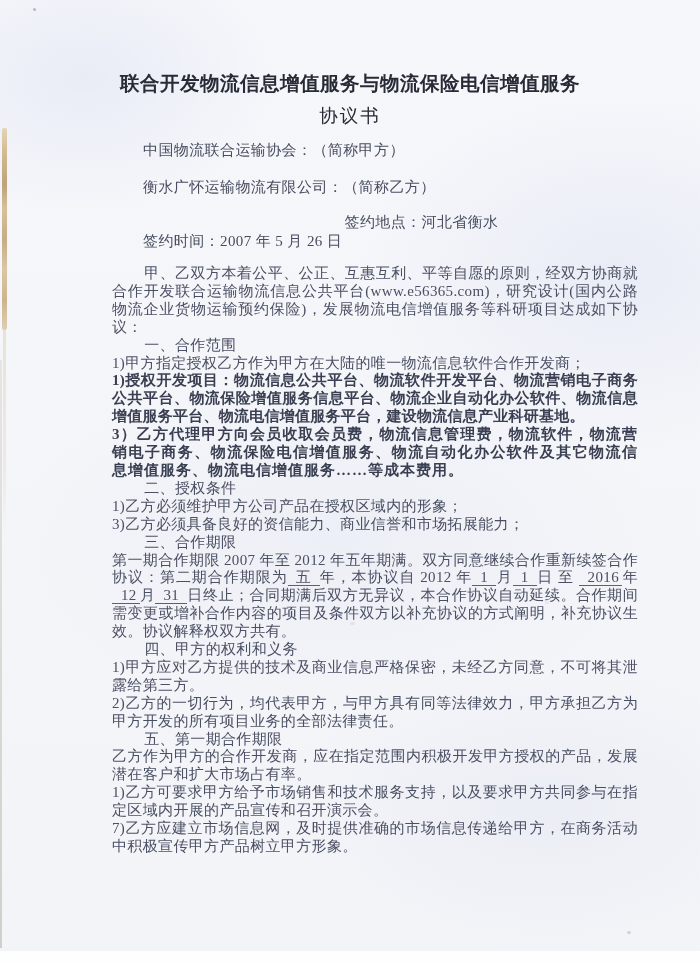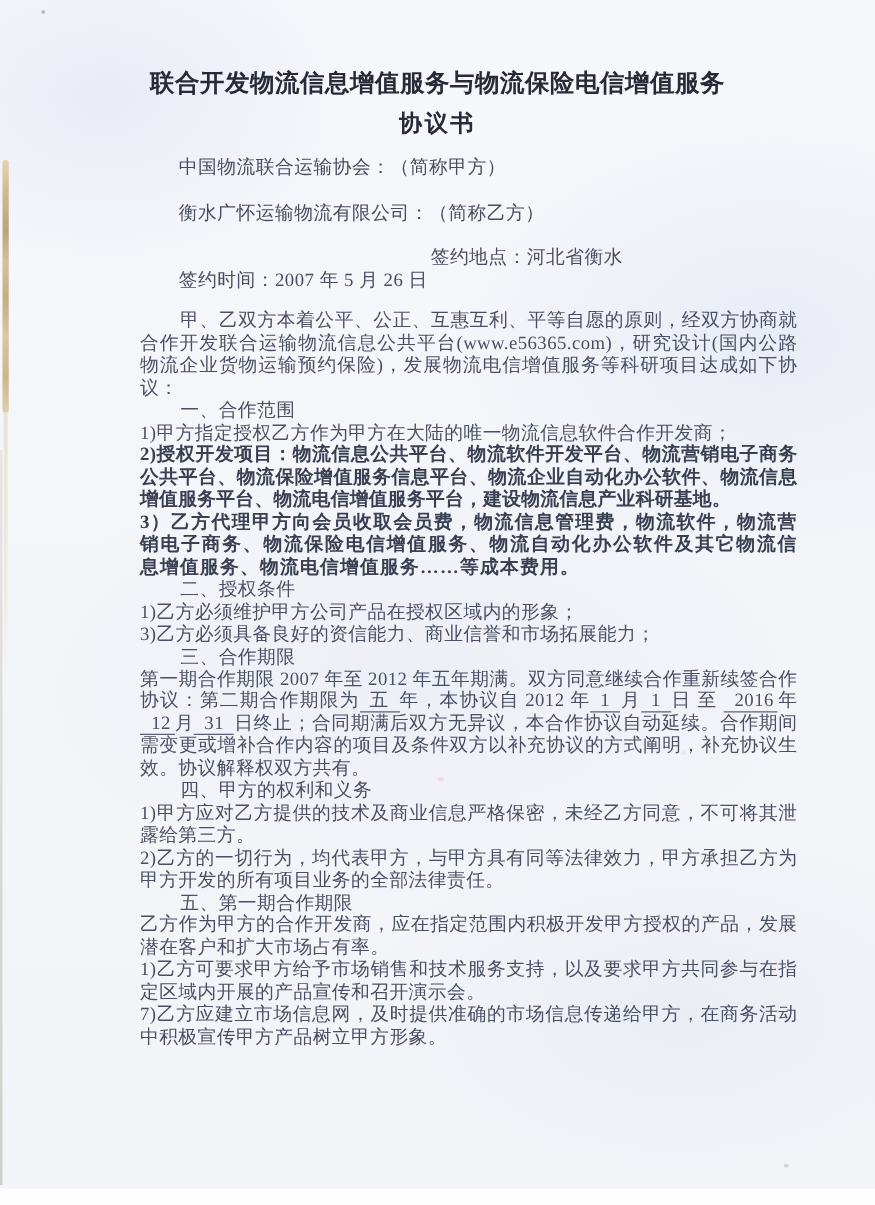--- a/index.html
+++ b/index.html
@@ -35,27 +35,27 @@
   }
   .bottom-strip{
     position:absolute;left:0;right:0;bottom:0;height:13px;background:#fefefe;
   }
   .speck{position:absolute;border-radius:50%;}
   .speck-1{left:33px;top:8px;width:3px;height:3px;background:#9aa0ac;opacity:.7;}
   .speck-2{left:627px;top:931px;width:4px;height:3px;background:#b9bcc6;opacity:.6;}
   .speck-3{left:350px;top:622px;width:5px;height:3px;background:#e8c9cc;opacity:.5;}
   .speck-4{left:545px;top:601px;width:4px;height:3px;background:#eccfd2;opacity:.45;}
 
-  .content{position:absolute;inset:0;padding-top:56px;color:#4a5063;}
+  .content{position:absolute;inset:0;padding-top:72px;color:#4a5063;}
   .title1{
     margin:0 34px;text-align:center;font-weight:bold;
     font-size:19.5px;line-height:23px;letter-spacing:.5px;color:#272b36;
   }
   .title2{
-    margin:10px 34px 0;text-align:center;font-weight:bold;
+    margin:10px 34px 0;text-align:center;font-weight:normal;
     font-size:18.5px;line-height:23px;letter-spacing:2px;color:#272b36;
   }
   .meta{margin:13px 0 0 143px;font-size:15px;line-height:19px;letter-spacing:.4px;color:#474d5f;}
   .meta p{margin:0;}
   .meta .gap-b{margin-top:18px;}
   .meta .gap-p{margin-top:16px;text-align:center;}
 
   .bodytext{
     margin:14px 62px 14px 112px;
     font-size:15px;line-height:17.9px;letter-spacing:.35px;
@@ -90,21 +90,21 @@
       <p class="gap-b">衡水广怀运输物流有限公司：（简称乙方）</p>
       <p class="gap-p">签约地点：河北省衡水</p>
       <p>签约时间：2007 年 5 月 26 日</p>
     </div>
 
     <div class="bodytext">
       <p class="indent">甲、乙双方本着公平、公正、互惠互利、平等自愿的原则，经双方协商就合作开发联合运输物流信息公共平台(www.e56365.com)，研究设计(国内公路物流企业货物运输预约保险)，发展物流电信增值服务等科研项目达成如下协议：</p>
 
       <p class="indent">一、合作范围</p>
       <p>1)甲方指定授权乙方作为甲方在大陆的唯一物流信息软件合作开发商；</p>
-      <p class="bold">2)授权开发项目：物流信息公共平台、物流软件开发平台、物流营销电子商务公共平台、物流保险增值服务信息平台、物流企业自动化办公软件、物流信息增值服务平台、物流电信增值服务平台，建设物流信息产业科研基地。</p>
+      <p class="bold">1)授权开发项目：物流信息公共平台、物流软件开发平台、物流营销电子商务公共平台、物流保险增值服务信息平台、物流企业自动化办公软件、物流信息增值服务平台、物流电信增值服务平台，建设物流信息产业科研基地。</p>
       <p class="bold spread">3）乙方代理甲方向会员收取会员费，物流信息管理费，物流软件，物流营销电子商务、物流保险电信增值服务、物流自动化办公软件及其它物流信息增值服务、物流电信增值服务……等成本费用。</p>
 
       <p class="indent">二、授权条件</p>
       <p>1)乙方必须维护甲方公司产品在授权区域内的形象；</p>
       <p>3)乙方必须具备良好的资信能力、商业信誉和市场拓展能力；</p>
 
       <p class="indent">三、合作期限</p>
       <p><span>第一期合作期限 2007 年至 2012 年五年期满。双方同意继续合作重新续签合作协议：第二期合作期限为</span><span class="ul">五</span><span>年，本协议自 2012 年</span><span class="ul">1</span><span>月</span><span class="ul">1</span><span>日 至 </span><span class="ul-tight">2016</span><span>年</span><span class="ul-tight">12</span><span>月</span><span class="ul">31</span><span>日终止；合同期满后双方无异议，本合作协议自动延续。合作期间需变更或增补合作内容的项目及条件双方以补充协议的方式阐明，补充协议生效。协议解释权双方共有。</span></p>
 
       <p class="indent">四、甲方的权利和义务</p>

